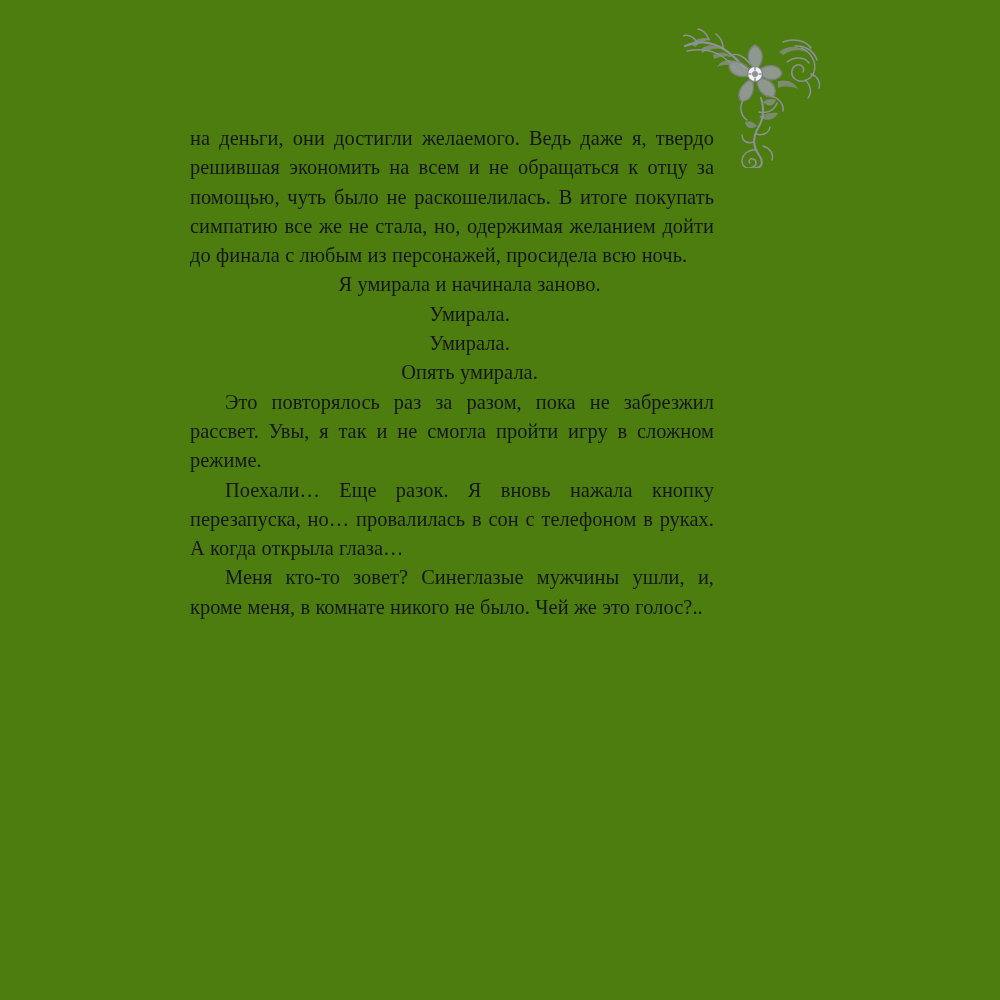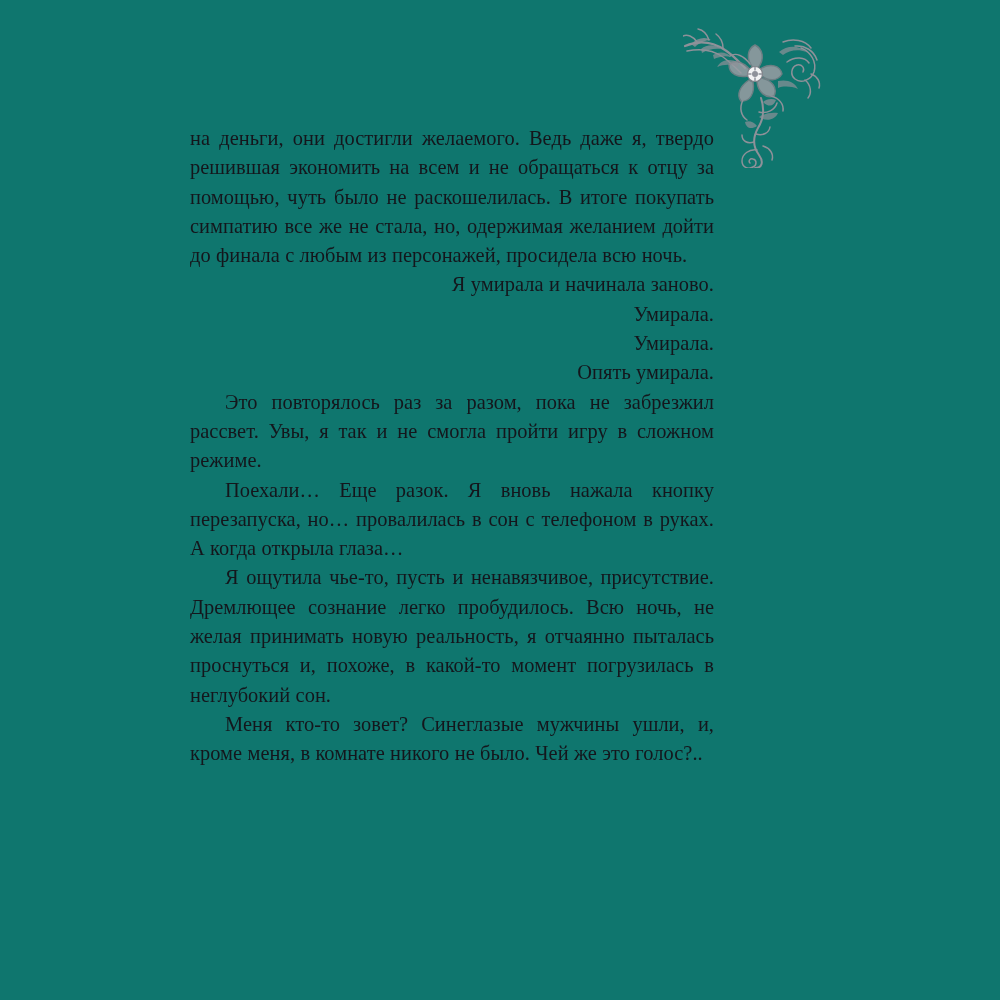--- a/index.html
+++ b/index.html
@@ -11,21 +11,21 @@
     height: 1000px;
     background: #ffffff;
     font-family: "Liberation Serif", "DejaVu Serif", serif;
     overflow: hidden;
     position: relative;
   }
 
   #page {
     position: absolute;
     inset: 0;
-    background: #0f766e;
+    background: #4d7c0f;
   }
 
   
   #ornament {
     position: absolute;
     left: 683px;
     top: 18px;
     width: 140px;
     height: 150px;
     pointer-events: none;
@@ -58,21 +58,21 @@
     word-spacing: 0.2px;
   }
 
   
   p.para.cont {
     text-indent: 0;
   }
 
   
   p.para.short {
-    text-align: right;
+    text-align: center;
   }
 </style>
 </head>
 <body>
 
 <div id="page">
 
   <div id="ornament">
     <svg viewBox="0 0 140 150" xmlns="http://www.w3.org/2000/svg" aria-hidden="true">
       <g fill="none" stroke="#8e9199" stroke-width="1.5" stroke-linecap="round">
@@ -126,17 +126,16 @@
   </div>
 
   <div id="textblock">
       <p class="para cont">на деньги, они достигли желаемого. Ведь даже я, твердо решившая экономить на всем и не обращаться к отцу за помощью, чуть было не раскошелилась. В итоге покупать симпатию все же не стала, но, одержимая желанием дойти до финала с любым из персонажей, просидела всю ночь.</p>
       <p class="para short">Я умирала и начинала заново.</p>
       <p class="para short">Умирала.</p>
       <p class="para short">Умирала.</p>
       <p class="para short">Опять умирала.</p>
       <p class="para">Это повторялось раз за разом, пока не забрезжил рассвет. Увы, я так и не смогла пройти игру в сложном режиме.</p>
       <p class="para">Поехали… Еще разок. Я вновь нажала кнопку перезапуска, но… провалилась в сон с телефоном в руках. А когда открыла глаза…</p>
-      <p class="para">Я ощутила чье-то, пусть и ненавязчивое, присутствие. Дремлющее сознание легко пробудилось. Всю ночь, не желая принимать новую реальность, я отчаянно пыталась проснуться и, похоже, в какой-то момент погрузилась в неглубокий сон.</p>
       <p class="para">Меня кто-то зовет? Синеглазые мужчины ушли, и, кроме меня, в комнате никого не было. Чей же это голос?..</p>
     </div>
 
 </div>
 
 </body></html>

